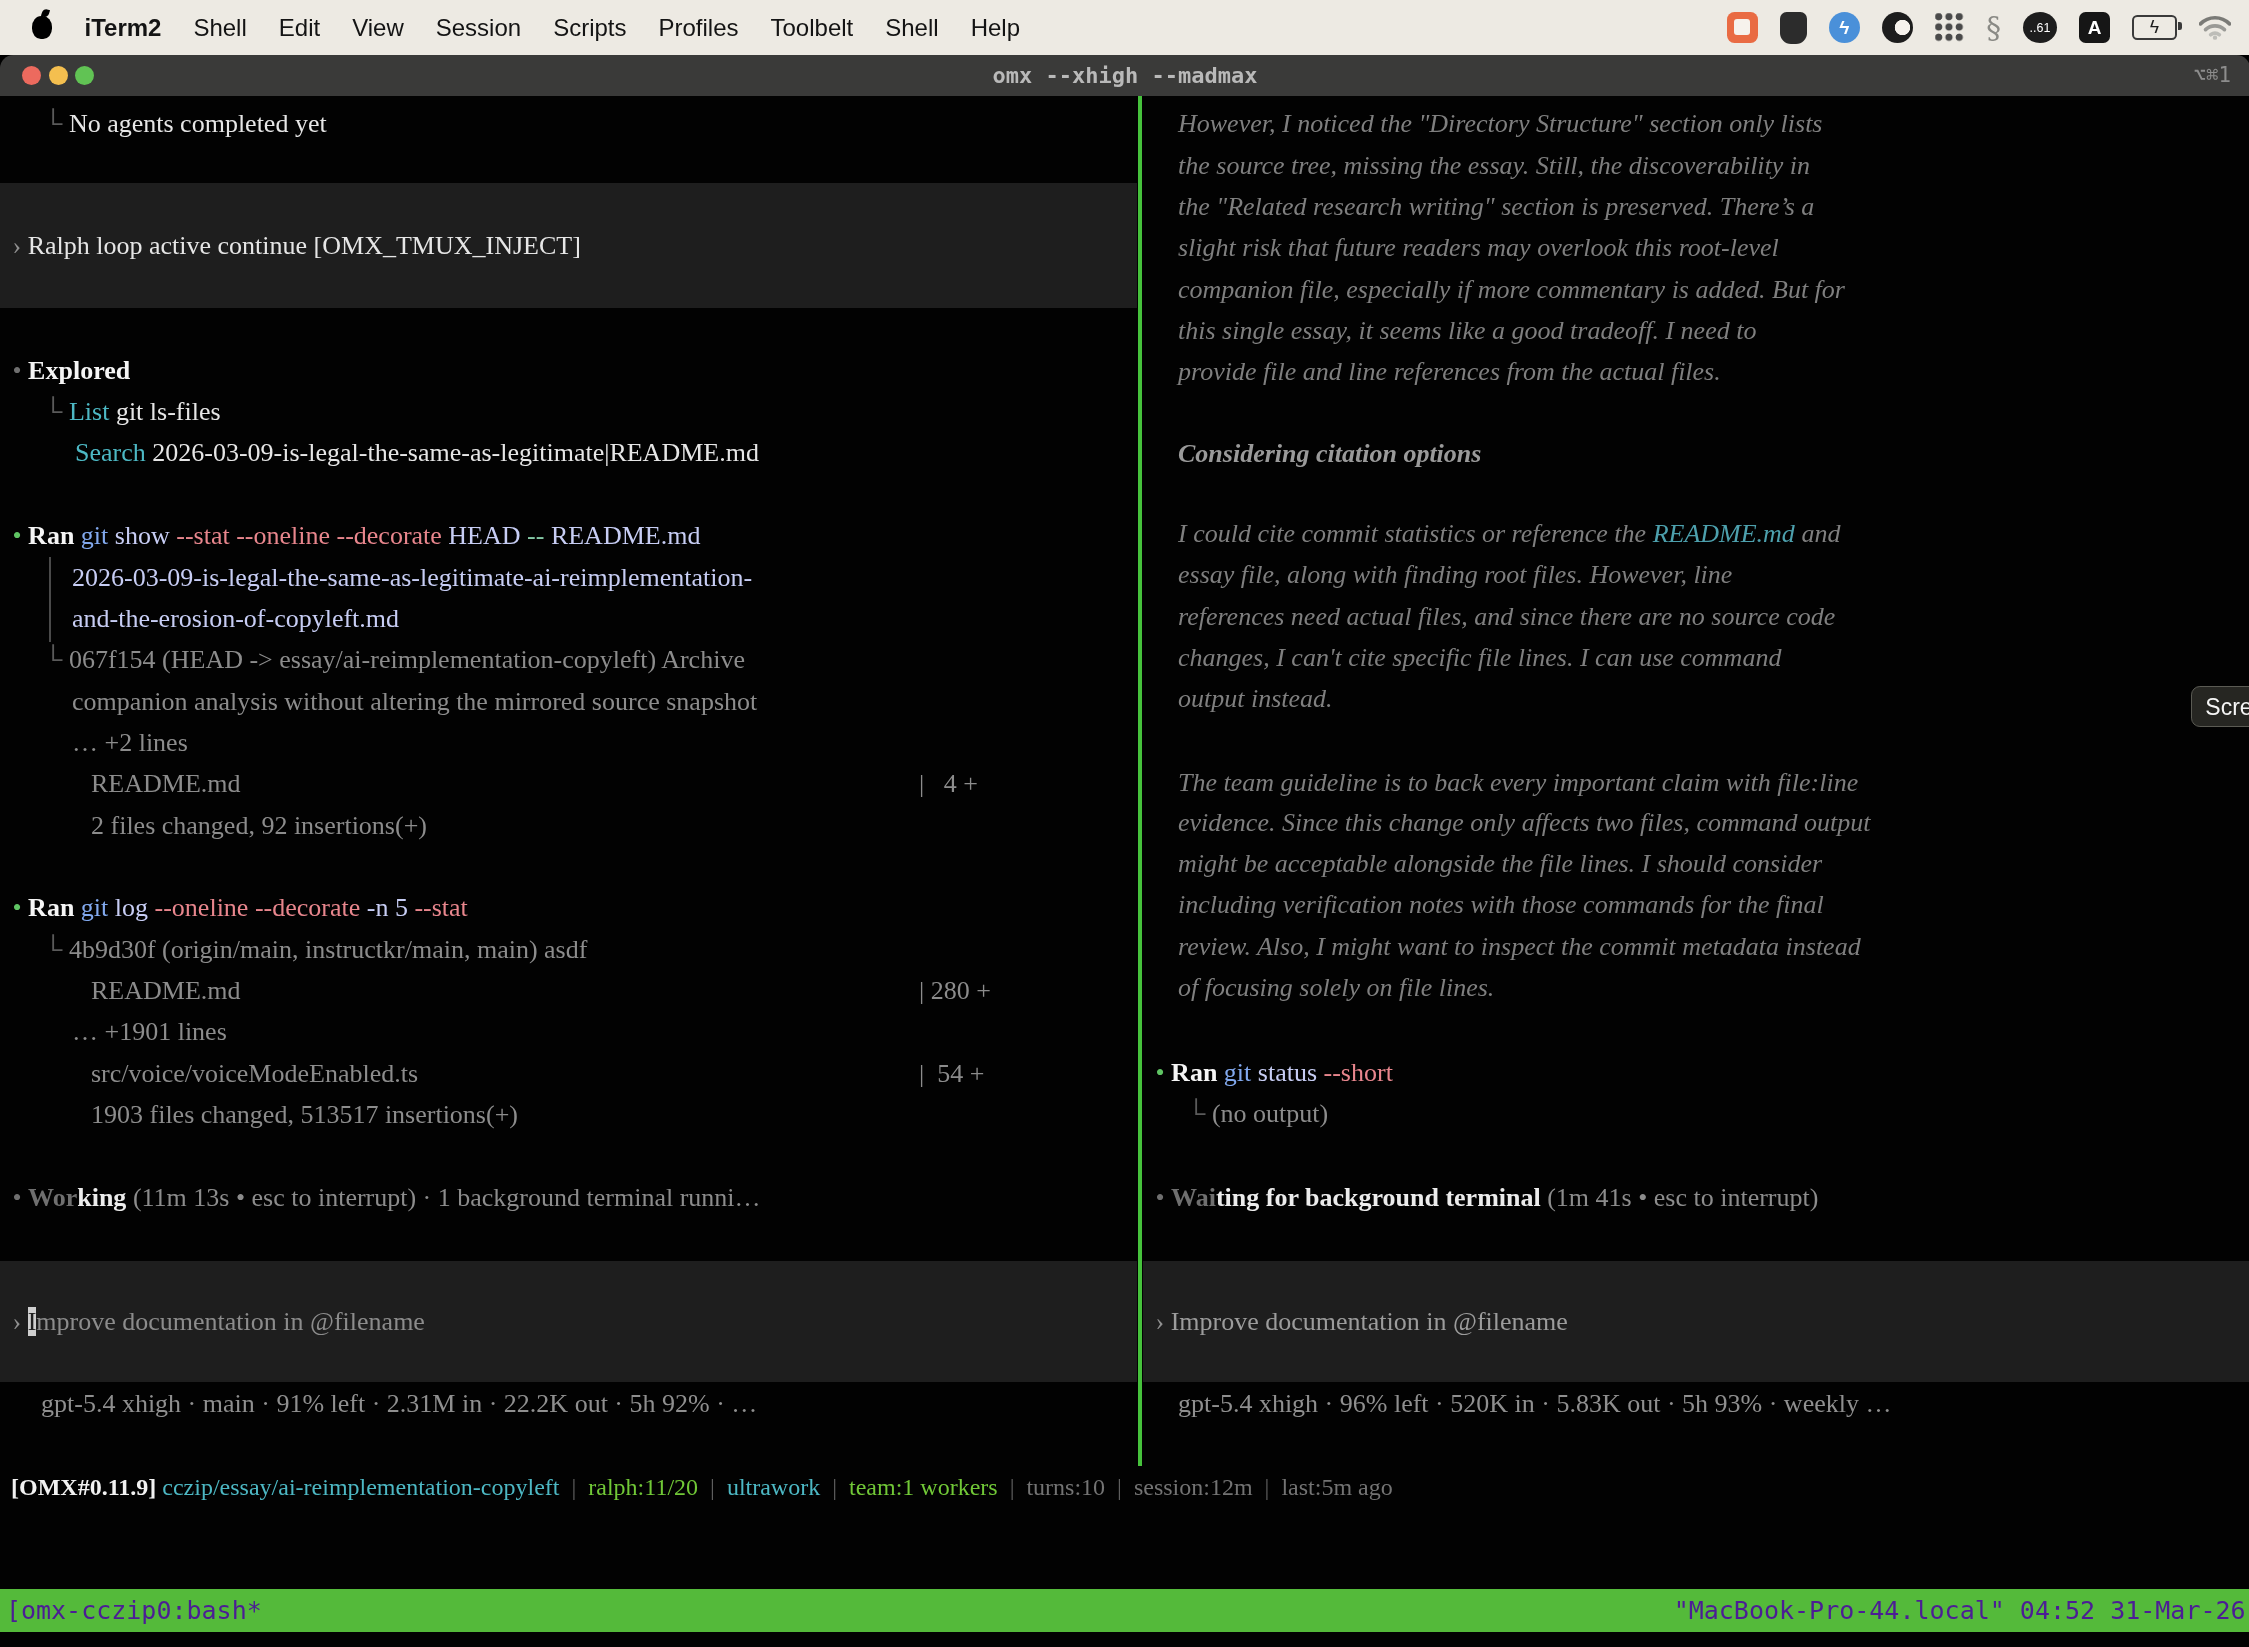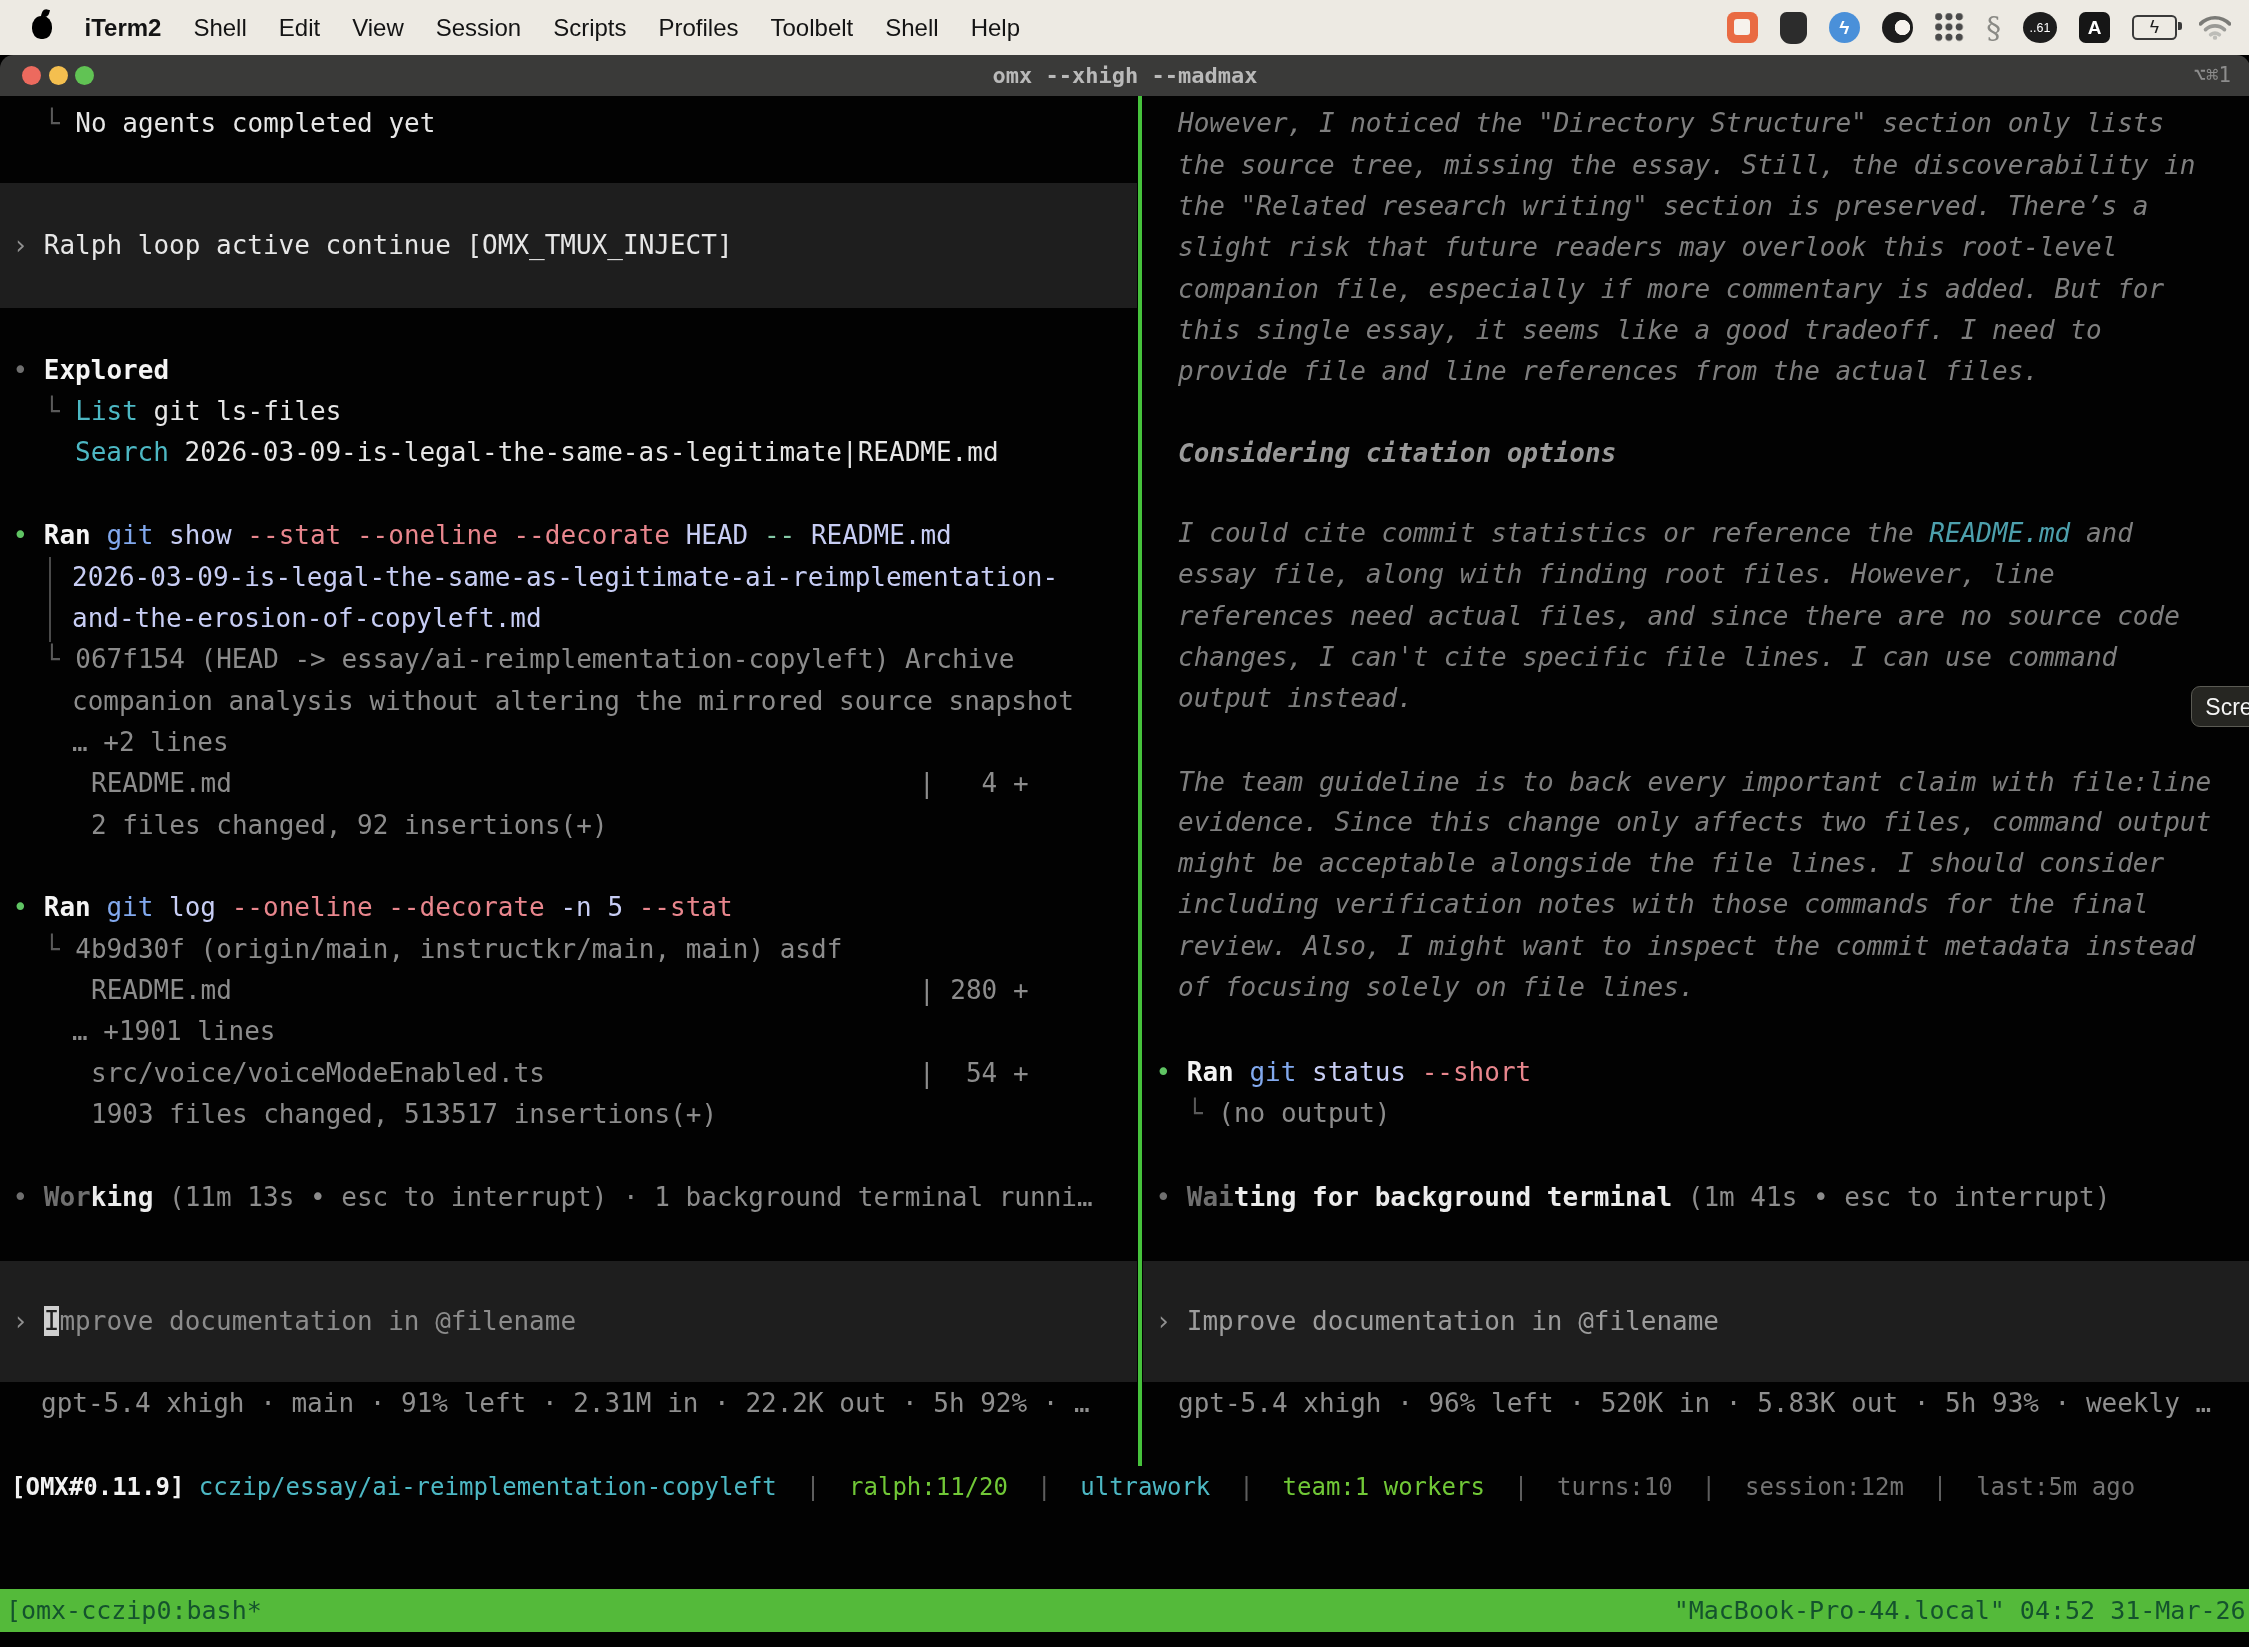--- a/index.html
+++ b/index.html
@@ -48,21 +48,21 @@
   .wshortcut{position:absolute;top:0;right:19px;height:41px;line-height:41px;color:#8d8d8d;font-size:20.7px;}
   
   .term{position:absolute;top:96px;left:0;width:2250px;height:1552px;background:#020202;}
   .pane{position:absolute;top:96px;height:1462px;}
   .pane-left{left:0;width:1137px;}
   .pane-right{left:1143px;width:1107px;}
   .pane-full{left:0;width:2250px;}
   .divider{position:absolute;top:96px;left:1138px;width:4.4px;height:1370px;background:#46c23c;}
   .band{position:absolute;left:0;right:0;background:#1e1e1e;}
   .vguide{position:absolute;width:2.2px;background:#4a4a4a;}
-  .trow{position:absolute;right:0;height:41px;line-height:41px;font-size:26px;white-space:pre;}
+  .trow{position:absolute;right:0;height:41px;line-height:41px;font-size:26px;white-space:pre;font-family:Liberation Serif, serif;}
   
   .c-white{color:#e6e6e6}
   .c-bwhite{color:#f5f5f5;font-weight:bold}
   .c-muted{color:#8c8c8c}
   .c-muted2{color:#9c9c9c}
   .c-dim{color:#6f6f6f}
   .c-guide{color:#5a5a5a}
   .c-prompt{color:#909090}
   .c-cyan{color:#4db8c4}
   .c-blue{color:#82a9ee}
@@ -84,21 +84,21 @@
   
   .scre{
     position:absolute;top:686px;left:2191px;width:81px;height:41px;background:#262622;
     border:1.5px solid #5b5b54;border-radius:8.9px;color:#f5f5f5;
     font-family:"Liberation Sans",sans-serif;font-size:23px;line-height:40px;
     padding-left:13.3px;box-sizing:border-box;z-index:9;
   }
   
   .tmux{
     position:absolute;top:1589px;left:0;width:2250px;height:43px;background:#54ba3a;
-    color:#14532d;font-size:25px;line-height:43px;white-space:pre;
+    color:#4c1d95;font-size:25px;line-height:43px;white-space:pre;
   }
   .tmux-left{position:absolute;left:5.9px;top:0;}
   .tmux-right{position:absolute;right:4.4px;top:0;}
 </style>
 </head>
 <body>
 
 <div class="menubar">
   <span class="apple"></span>
   <span class="menu-items" id="menu-items">

